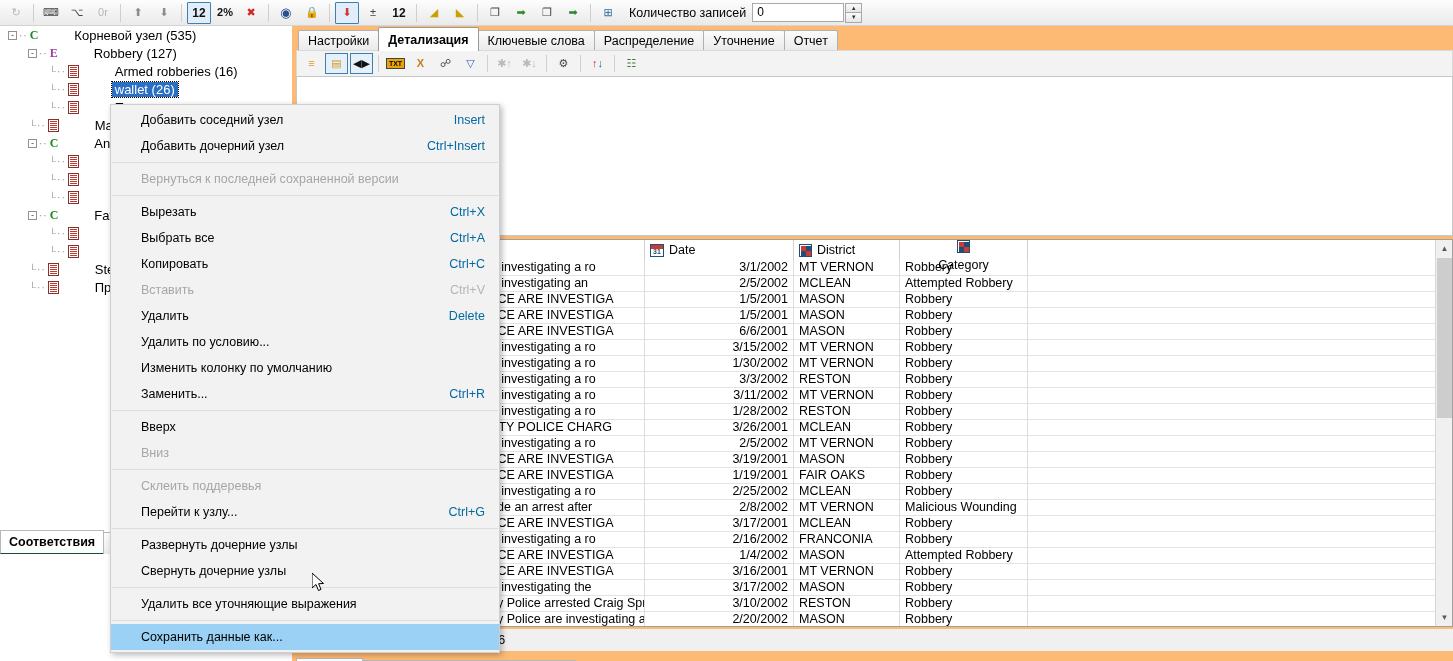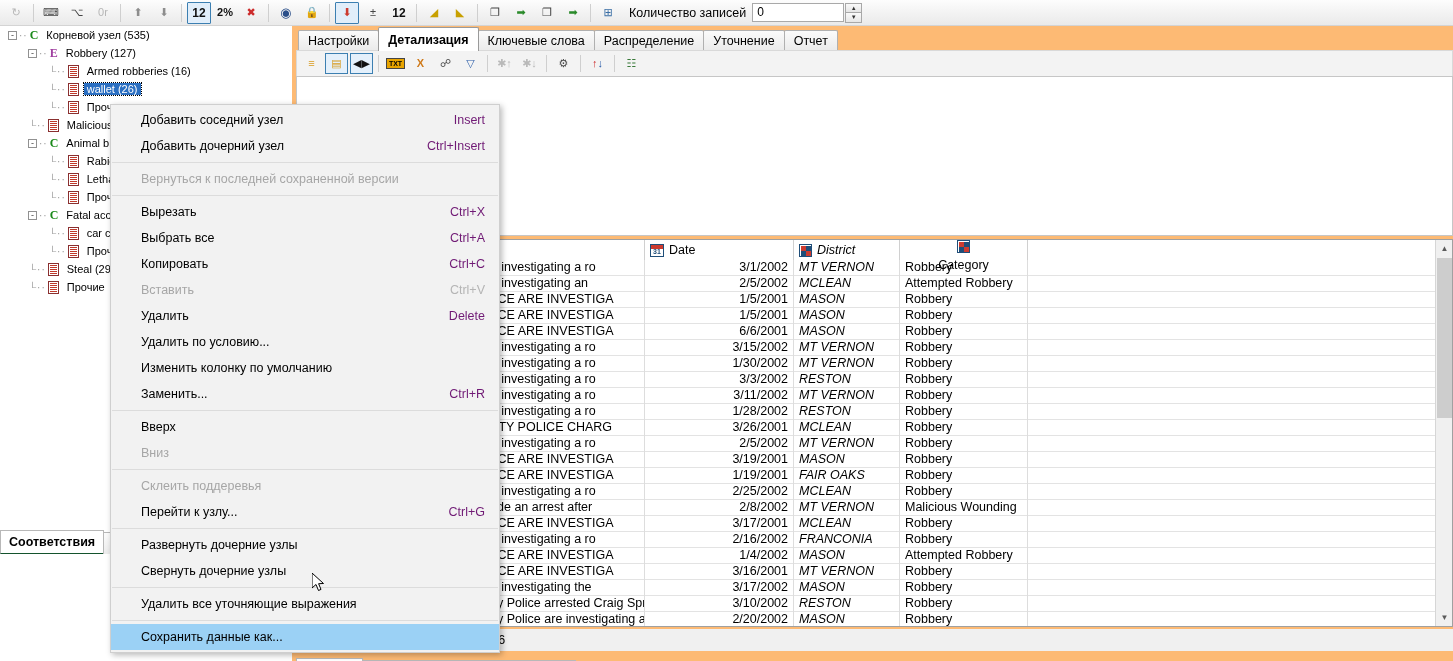--- a/index.html
+++ b/index.html
@@ -42,21 +42,21 @@
 
   
   .ic { font-size: 11px; line-height: 1; }
 
   
   .tree {
     position: absolute; left: 0; top: 26px; width: 290px; height: 497px;
     background: #fff; overflow: hidden;
   }
   .tnode { position: relative; height: 18px; display: flex; align-items: center; white-space: nowrap; }
-  .tnode .lbl { font-size: 11px; color: #000; padding: 0 3px; }
+  .tnode .lbl { font-size: 13px; color: #000; padding: 0 3px; margin-left: 28px; }
   .tnode .lbl.sel { background: #2b6fc2; color: #fff; outline: 1px dotted #000; }
   .exp {
     width: 9px; height: 9px; border: 1px solid #919191; background: #fff;
     display: inline-flex; align-items: center; justify-content: center;
     font-size: 9px; line-height: 7px; color: #444; margin-right: 2px;
   }
   .dots { color: #999; letter-spacing: 1px; font-size: 10px; margin-right: 2px; }
   .cicon { color: #1a8a1a; font-weight: bold; font-size: 12px; margin-right: 5px; font-family: "Liberation Serif", serif; }
   .eicon { color: #a03fa0; font-weight: bold; font-size: 12px; margin-right: 5px; font-family: "Liberation Serif", serif; }
   .docicon {
@@ -124,21 +124,21 @@
   .gc {
     border-right: 1px solid #ddd; font-size: 12.5px; padding: 0 5px;
     line-height: 15px; overflow: hidden; white-space: nowrap; height: 16px;
   }
   .gc.num { text-align: right; }
 
   .col-num  { width: 58px; }
   .col-dec  { width: 62px; }
   .col-desc { width: 228px; }
   .col-date { width: 149px; }
-  .col-dist { width: 106px; font-style: italic; }
+  .col-dist { width: 106px; }
   .col-cat  { width: 128px; flex-direction: column; }
   .col-rest { width: 420px; }
 
   
   .vsb { position: absolute; right: 0; top: 0; width: 17px; bottom: 0; background: #f0f0f0; border-left: 1px solid #d6d6d6; }
   .sbbtn { width: 17px; height: 17px; display: flex; align-items: center; justify-content: center; font-size: 8px; color: #5a5a5a; background: #f0f0f0; }
   .sbthumb { position: absolute; left: 1px; width: 15px; background: #cdcdcd; }
 
   
   .recnav {
@@ -166,21 +166,21 @@
     position: absolute; left: 110px; top: 104px; width: 390px;
     background: #f2f2f2; border: 1px solid #cfcfcf;
     box-shadow: 2px 2px 6px rgba(0,0,0,.28); z-index: 50; padding: 2px 0;
   }
   .mi {
     height: 26px; display: flex; align-items: center; padding: 0 14px 0 30px;
     font-size: 12.5px; color: #000; justify-content: space-between;
   }
   .mi.disabled { color: #a6a6a6; }
   .mi.hl { background: #9bd1f5; }
-  .mi .sc { color: #701a75; font-size: 12.5px; }
+  .mi .sc { color: #0369a1; font-size: 12.5px; }
   .mi.disabled .sc { color: #b5b5b5; }
   .msep { height: 1px; background: #dcdcdc; margin: 3px 1px; }
 
   .cursor { position: absolute; left: 312px; top: 573px; z-index: 60; pointer-events: none; }
 </style>
 </head>
 <body>
 
 <div id="app">
 

